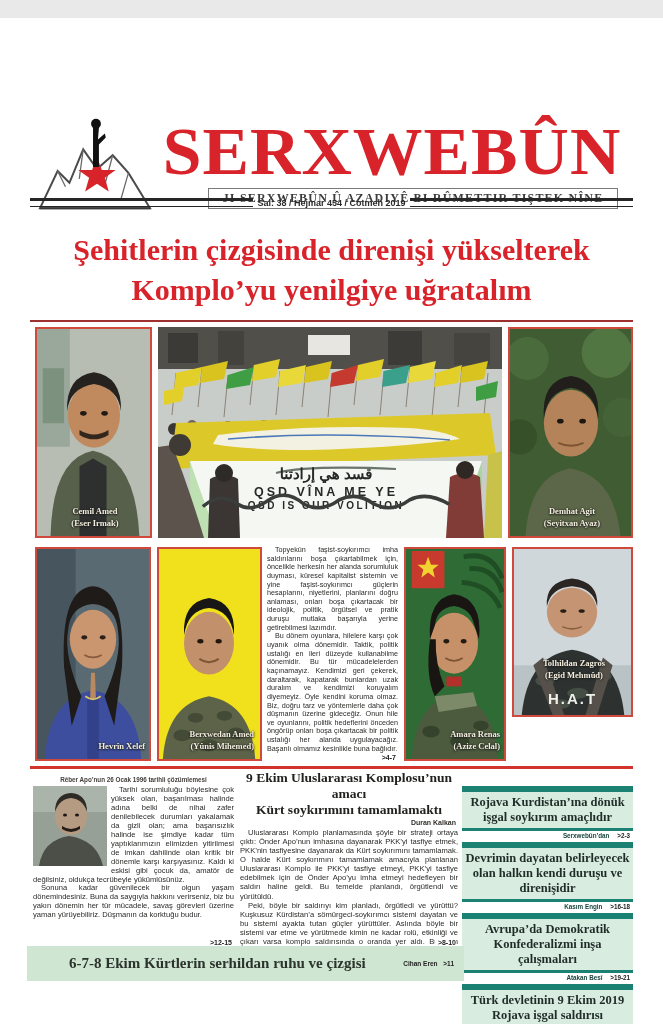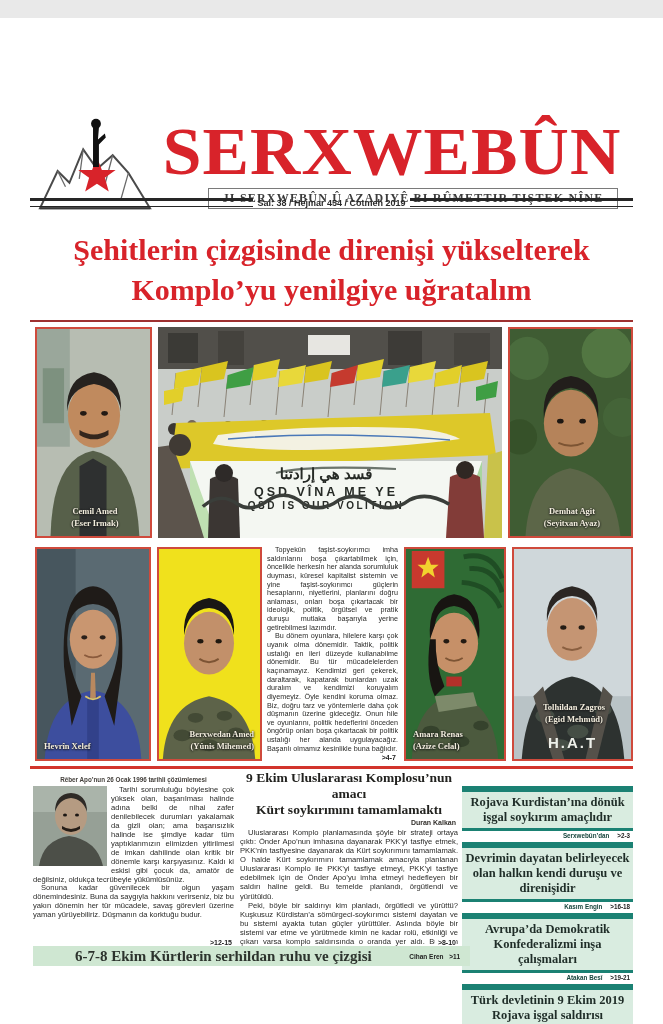--- a/index.html
+++ b/index.html
@@ -22,21 +22,21 @@
   
   .headline{left:30px;top:212px;width:603px;text-align:center;font-family:"Liberation Serif",serif;
     font-weight:bold;color:#d8232a;font-size:30px;line-height:1.32;}
   .hl-rule{left:30px;top:302px;width:603px;height:2px;background:#9e3030;}
 
   
   .photo{position:absolute;overflow:hidden;}
   .red-border{border:2px solid #cf4a3c;box-sizing:border-box;}
   .caption{position:absolute;left:7px;bottom:7px;right:4px;font-family:"Liberation Serif",serif;
     font-size:8.5px;font-weight:bold;color:#f3eede;line-height:1.35;
-    text-shadow:0 0 2px #1c1c1c,0 1px 2px #1c1c1c;}
+    text-shadow:0 0 2px #1c1c1c,0 1px 2px #1c1c1c;text-align:right;}
   .caption.center{text-align:center;}
   .photo svg{position:absolute;left:0;top:0;width:100%;height:100%;}
 
   
   .banner-text{position:absolute;left:36px;right:44px;bottom:2px;height:70px;text-align:center;color:#262a26;}
   .banner-arabic{font-size:15px;font-weight:bold;direction:rtl;line-height:1.1;}
   .banner-ku{font-size:12.5px;font-weight:bold;letter-spacing:3px;margin-top:2px;}
   .banner-en{font-size:10px;font-weight:bold;letter-spacing:2.5px;margin-top:1px;}
 
   
@@ -65,21 +65,21 @@
   
   .index-col{left:462px;top:768px;width:171px;display:flex;flex-direction:column;}
   .idx-bar{height:6px;background:#1b8173;}
   .idx-body{background:#d9ece0;text-align:center;font-family:"Liberation Serif",serif;font-weight:bold;
     font-size:12.5px;line-height:1.2;color:#1f2d28;padding:3px 2px;}
   .idx-rule{height:3px;background:#1b8173;}
   .idx-byline{background:#fff;text-align:right;font-size:6.3px;font-weight:bold;color:#17453d;padding:1px 3px 3px;}
   .idx-byline .pg{margin-left:6px;color:#222;}
 
   
-  .banner{left:33px;top:928px;width:437px;height:20px;background:#cfe7d2;display:flex;align-items:center;justify-content:space-between;}
+  .banner{left:27px;top:928px;width:437px;height:35px;background:#cfe7d2;display:flex;align-items:center;justify-content:space-between;}
   .banner-title{font-family:"Liberation Serif",serif;font-weight:bold;font-size:15px;color:#2c332d;padding-left:42px;flex:1;}
   .banner-byline{font-size:6.5px;font-weight:bold;color:#222;padding-right:10px;white-space:nowrap;}
   .banner-byline .pg{margin-left:4px;}
 </style>
 </head>
 <body>
 
 <div class="page">
 
   <div class="abs logo">
@@ -299,21 +299,21 @@
       <ellipse cx="60" cy="94" rx="3" ry="2.2" fill="#231a12"></ellipse>
       <path d="M41 111 Q50 117 59 111" stroke="#7d5434" stroke-width="1.8" fill="none"></path>
       <rect x="42" y="130" width="16" height="10" fill="#b3302a"></rect>
     </svg>
     <span class="caption">
       <span>Amara Renas</span><br>
       <span>(Azize Celal)</span>
     </span>
   </div>
 
-  <div class="photo red-border" style="left:512px;top:529px;width:121px;height:214px;">
+  <div class="photo red-border" style="left:512px;top:529px;width:121px;height:170px;">
     <svg viewBox="0 0 121 214" preserveAspectRatio="none">
       <rect width="121" height="214" fill="#cfd7da"></rect>
       <rect x="0" y="150" width="121" height="64" fill="#b9c3c6"></rect>
       <path d="M8 214 Q14 138 60 130 Q108 138 114 214 Z" fill="#2d3230"></path>
       <g fill="#454e45">
           <ellipse cx="32" cy="170" rx="10" ry="7"></ellipse>
           <ellipse cx="66" cy="186" rx="11" ry="7"></ellipse>
           <ellipse cx="92" cy="164" rx="9" ry="6"></ellipse>
           <ellipse cx="48" cy="200" rx="10" ry="6"></ellipse>
         </g>

